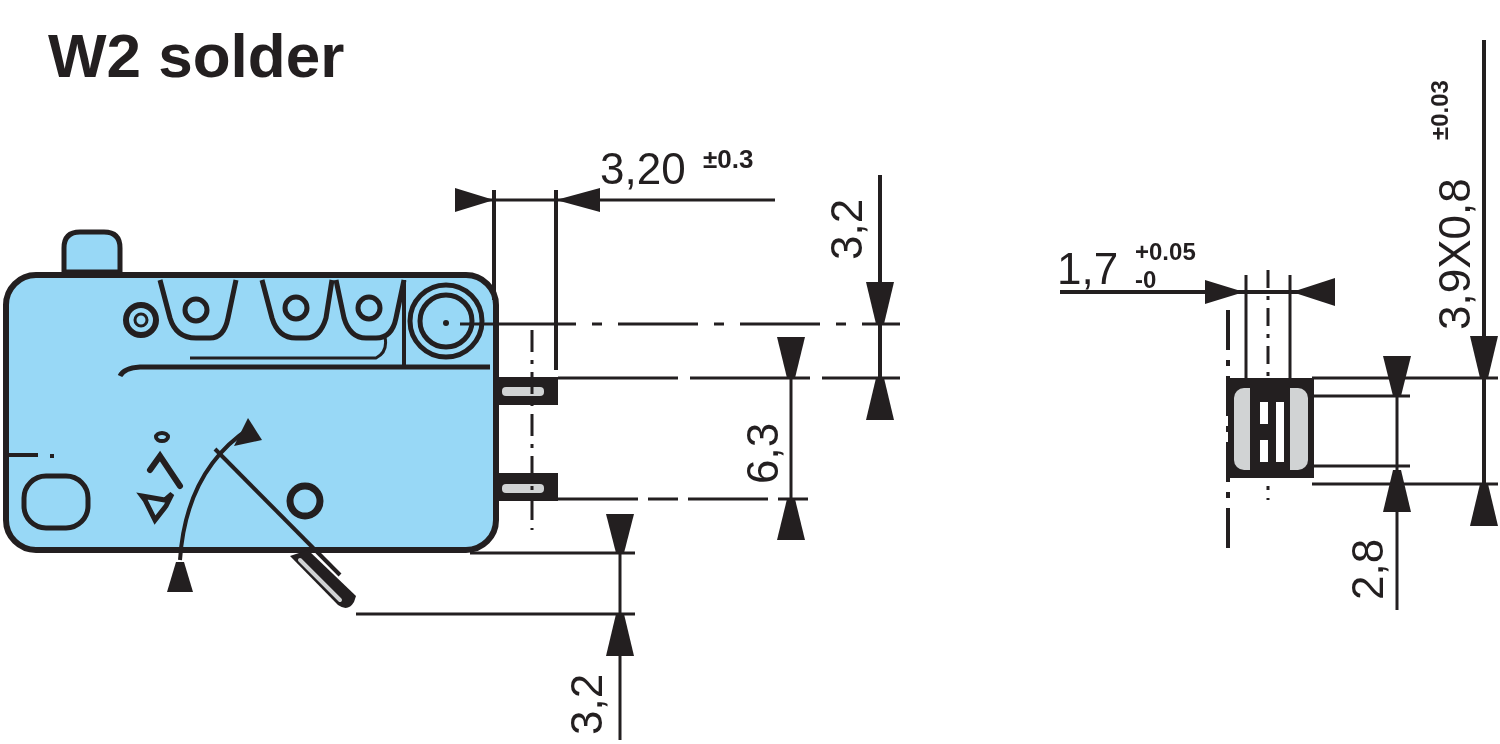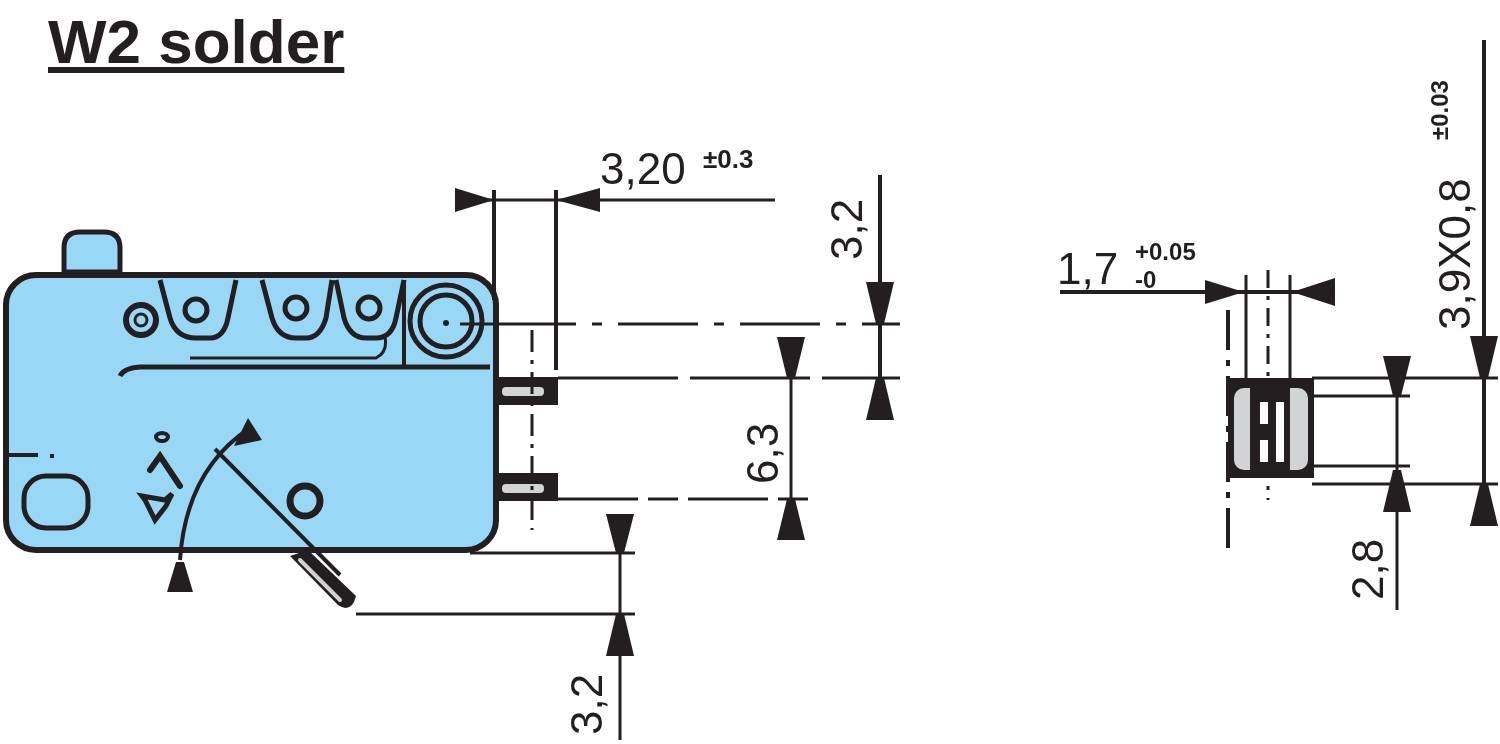--- a/index.html
+++ b/index.html
@@ -1,17 +1,17 @@
 <!DOCTYPE html>
 <html><head>
   <meta charset="utf-8">
   <style>
     html, body { margin: 0; padding: 0; background: #ffffff; }
     body { width: 1500px; height: 744px; position: relative; overflow: hidden; font-family: "Liberation Sans", sans-serif; }
-    .title { position: absolute; left: 48px; top: 2px; font-size: 62px; font-weight: bold; color: #231f20; letter-spacing: 0px; line-height: 80px; text-decoration: underline; }
+    .title { position: absolute; left: 48px; top: 16px; font-size: 62px; font-weight: bold; color: #231f20; letter-spacing: 0px; line-height: 80px; }
     svg { position: absolute; left: 0; top: 0; }
     .dim { font-family: "Liberation Sans", sans-serif; fill: #231f20; }
     .tol { font-family: "Liberation Sans", sans-serif; font-weight: bold; fill: #231f20; }
   </style>
 </head>
 <body>
 
 <div class="title">W2 solder</div>
 
 <svg width="1500" height="744" viewBox="0 0 1500 744">

